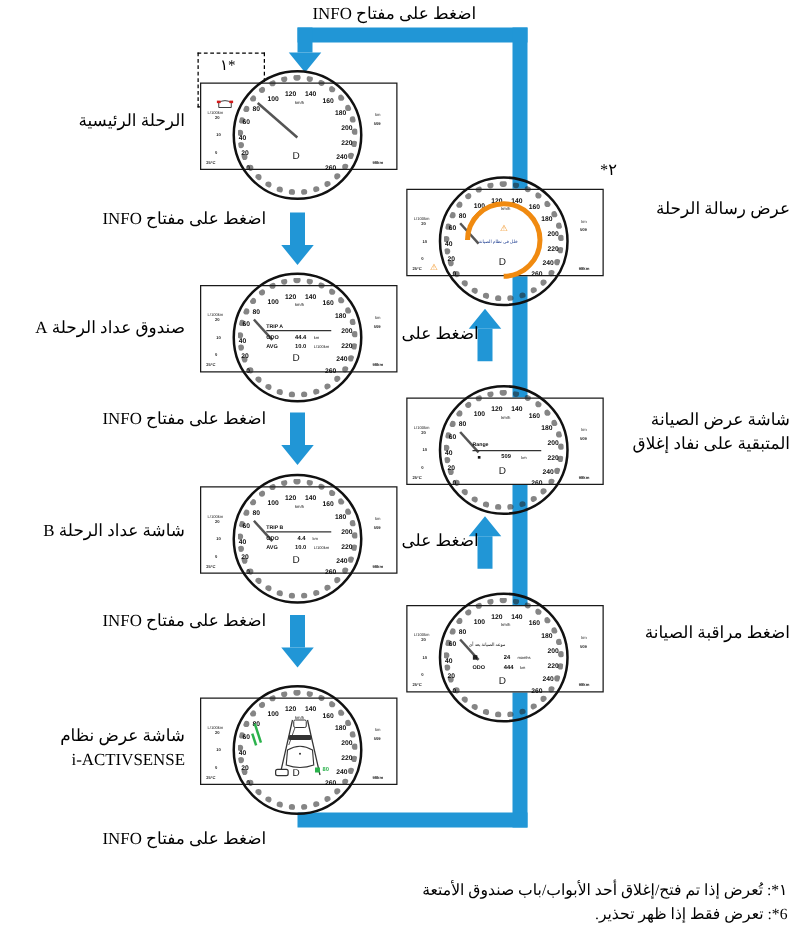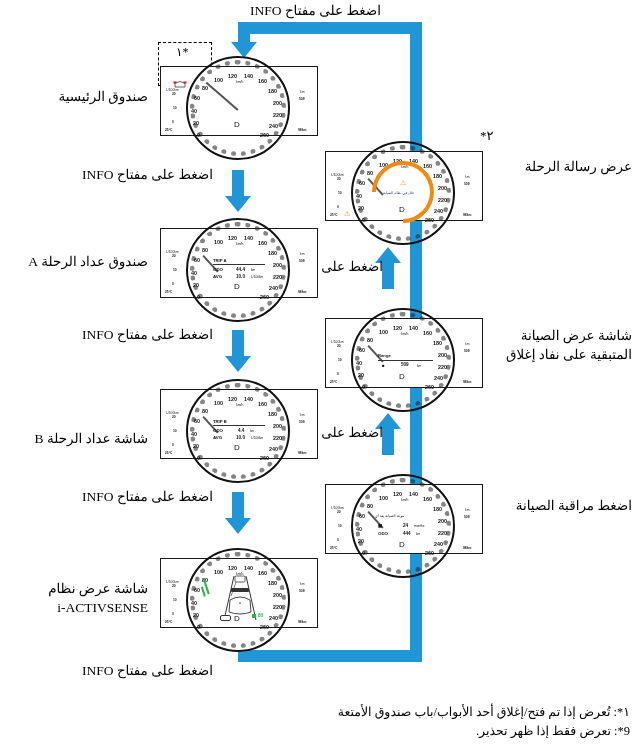--- a/index.html
+++ b/index.html
@@ -115,21 +115,21 @@
 <div class="arrow-head-up" style="left:375px;top:247px;"></div>
 <div class="step-text" style="left:252px;top:258px;">اضغط على مفتاح INFO</div>
 
 <div class="arrow-blue" style="left:382px;top:429px;width:12px;height:26px;"></div>
 <div class="arrow-head-up" style="left:375px;top:413px;"></div>
 <div class="step-text" style="left:252px;top:424px;">اضغط على مفتاح INFO</div>
 
 <div class="dash-box" style="left:158px;top:42px;width:52px;height:42px;"></div>
 <div class="dash-label" style="left:176px;top:45px;">١*</div>
 
-<div class="lbl" style="left:18px;top:88px;width:130px;">صندوق الرئيسية</div>
+<div class="lbl" style="left:18px;top:88px;width:130px;">الرحلة الرئيسية</div>
 
 <div class="cluster" style="left:160px;top:60px;">
   <div class="panel"></div>
   <div class="tick-ring"></div>
   <div class="big-dial"></div>
   <div class="dial-num" style="left:37px;top:72px;">0</div>
   <div class="dial-num" style="left:33px;top:60px;">20</div>
   <div class="dial-num" style="left:31px;top:48px;">40</div>
   <div class="dial-num" style="left:34px;top:35px;">60</div>
   <div class="dial-num" style="left:42px;top:25px;">80</div>
@@ -196,21 +196,21 @@
   <div class="sg-txt" style="left:6px;top:28px;">L/100km</div>
   <div class="sg-txt b" style="left:12px;top:32px;">20</div>
   <div class="sg-txt b" style="left:13px;top:46px;">10</div>
   <div class="sg-txt b" style="left:12px;top:60px;">0</div>
   <div class="sg-txt b" style="left:5px;top:68px;">25°C</div>
   <div class="sg-txt" style="left:140px;top:30px;">km</div>
   <div class="sg-txt b" style="left:139px;top:37px;">509</div>
   <div class="sg-txt b" style="left:138px;top:68px;">98km</div>
 </div>
 
-<div class="lbl" style="left:18px;top:430px;width:130px;">شاشة عداد الرحلة B</div>
+<div class="lbl" style="left:18px;top:416px;width:130px;">شاشة عداد الرحلة B</div>
 
 <div class="cluster" style="left:160px;top:383px;">
   <div class="panel"></div>
   <div class="tick-ring"></div>
   <div class="big-dial"></div>
   <div class="dial-num" style="left:37px;top:72px;">0</div>
   <div class="dial-num" style="left:33px;top:60px;">20</div>
   <div class="dial-num" style="left:31px;top:48px;">40</div>
   <div class="dial-num" style="left:34px;top:35px;">60</div>
   <div class="dial-num" style="left:42px;top:25px;">80</div>
@@ -406,13 +406,13 @@
   <div class="sg-txt b" style="left:12px;top:32px;">20</div>
   <div class="sg-txt b" style="left:13px;top:46px;">10</div>
   <div class="sg-txt b" style="left:12px;top:60px;">0</div>
   <div class="sg-txt b" style="left:5px;top:68px;">25°C</div>
   <div class="sg-txt" style="left:140px;top:30px;">km</div>
   <div class="sg-txt b" style="left:139px;top:37px;">509</div>
   <div class="sg-txt b" style="left:138px;top:68px;">98km</div>
 </div>
 
 <div class="note" style="left:0px;top:703px;width:630px;">١*: تُعرض إذا تم فتح/إغلاق أحد الأبواب/باب صندوق الأمتعة</div>
-<div class="note" style="left:0px;top:722px;width:630px;">9*: تعرض فقط إذا ظهر تحذير.</div>
+<div class="note" style="left:0px;top:722px;width:630px;">6*: تعرض فقط إذا ظهر تحذير.</div>
 
 </body></html>

